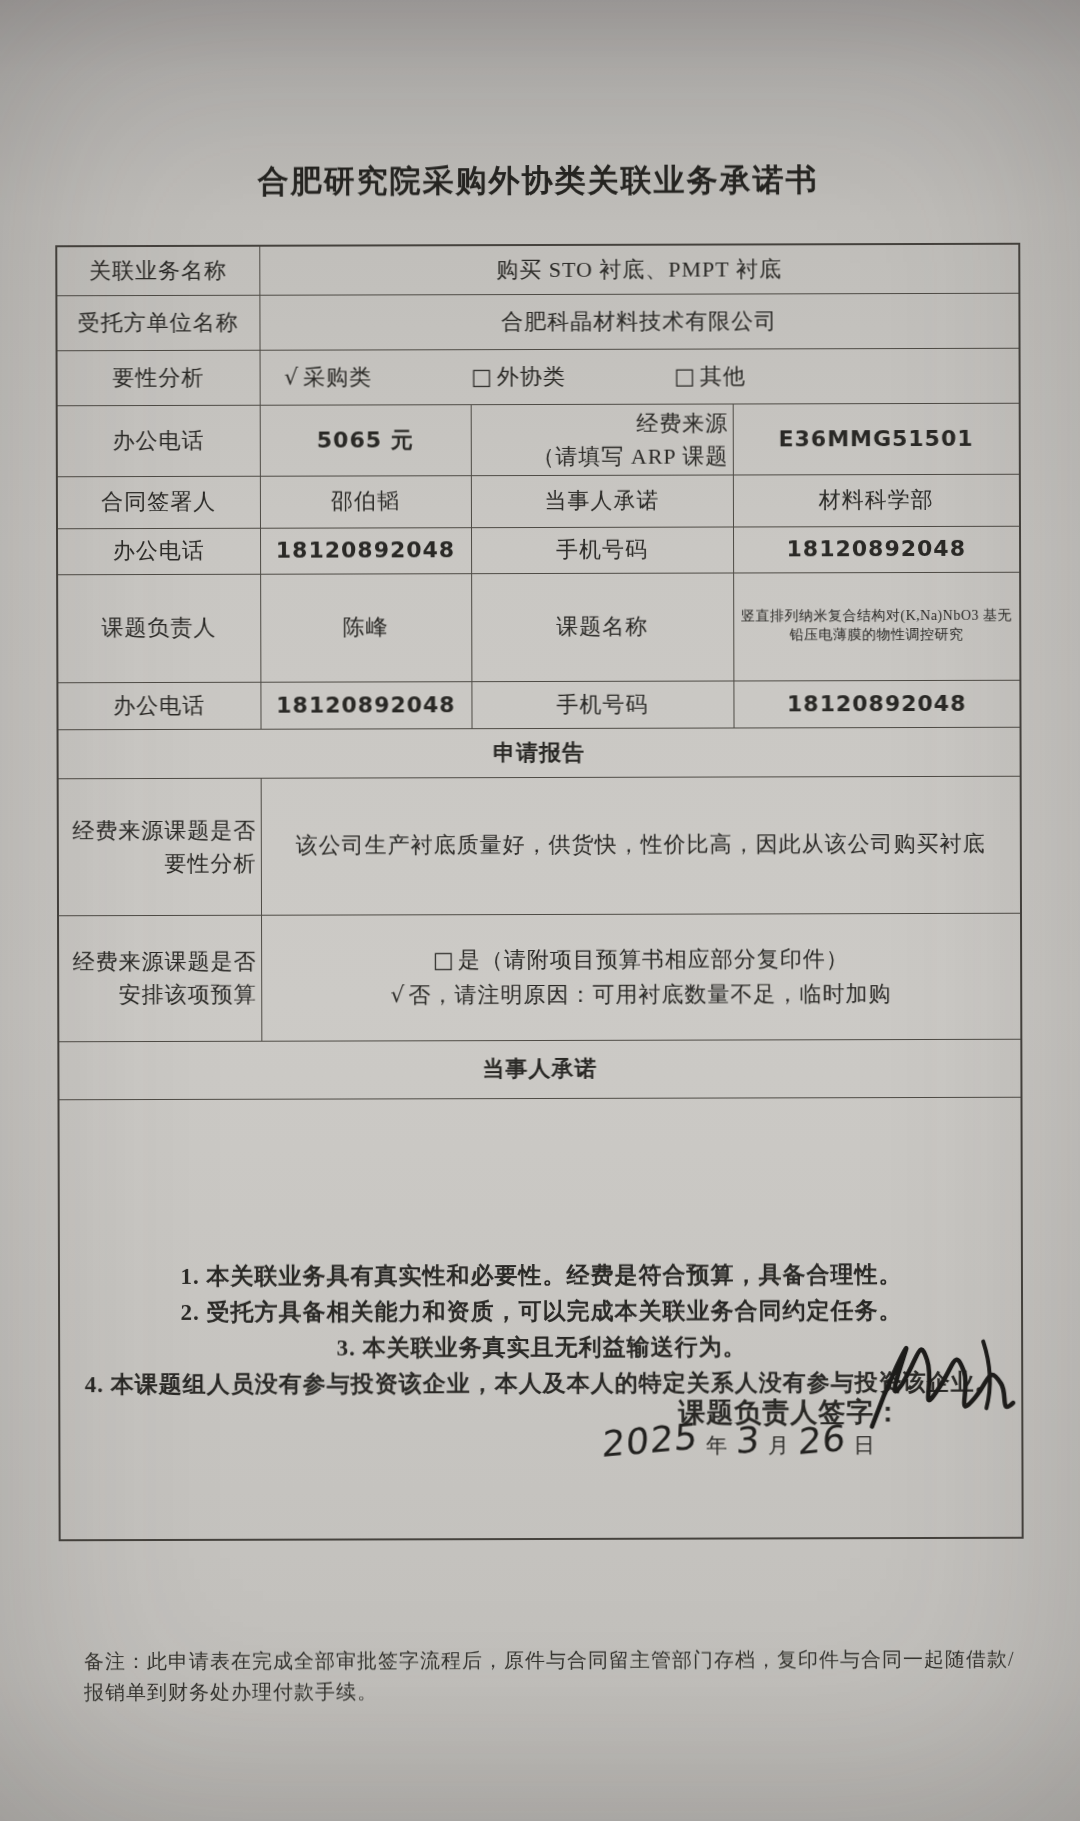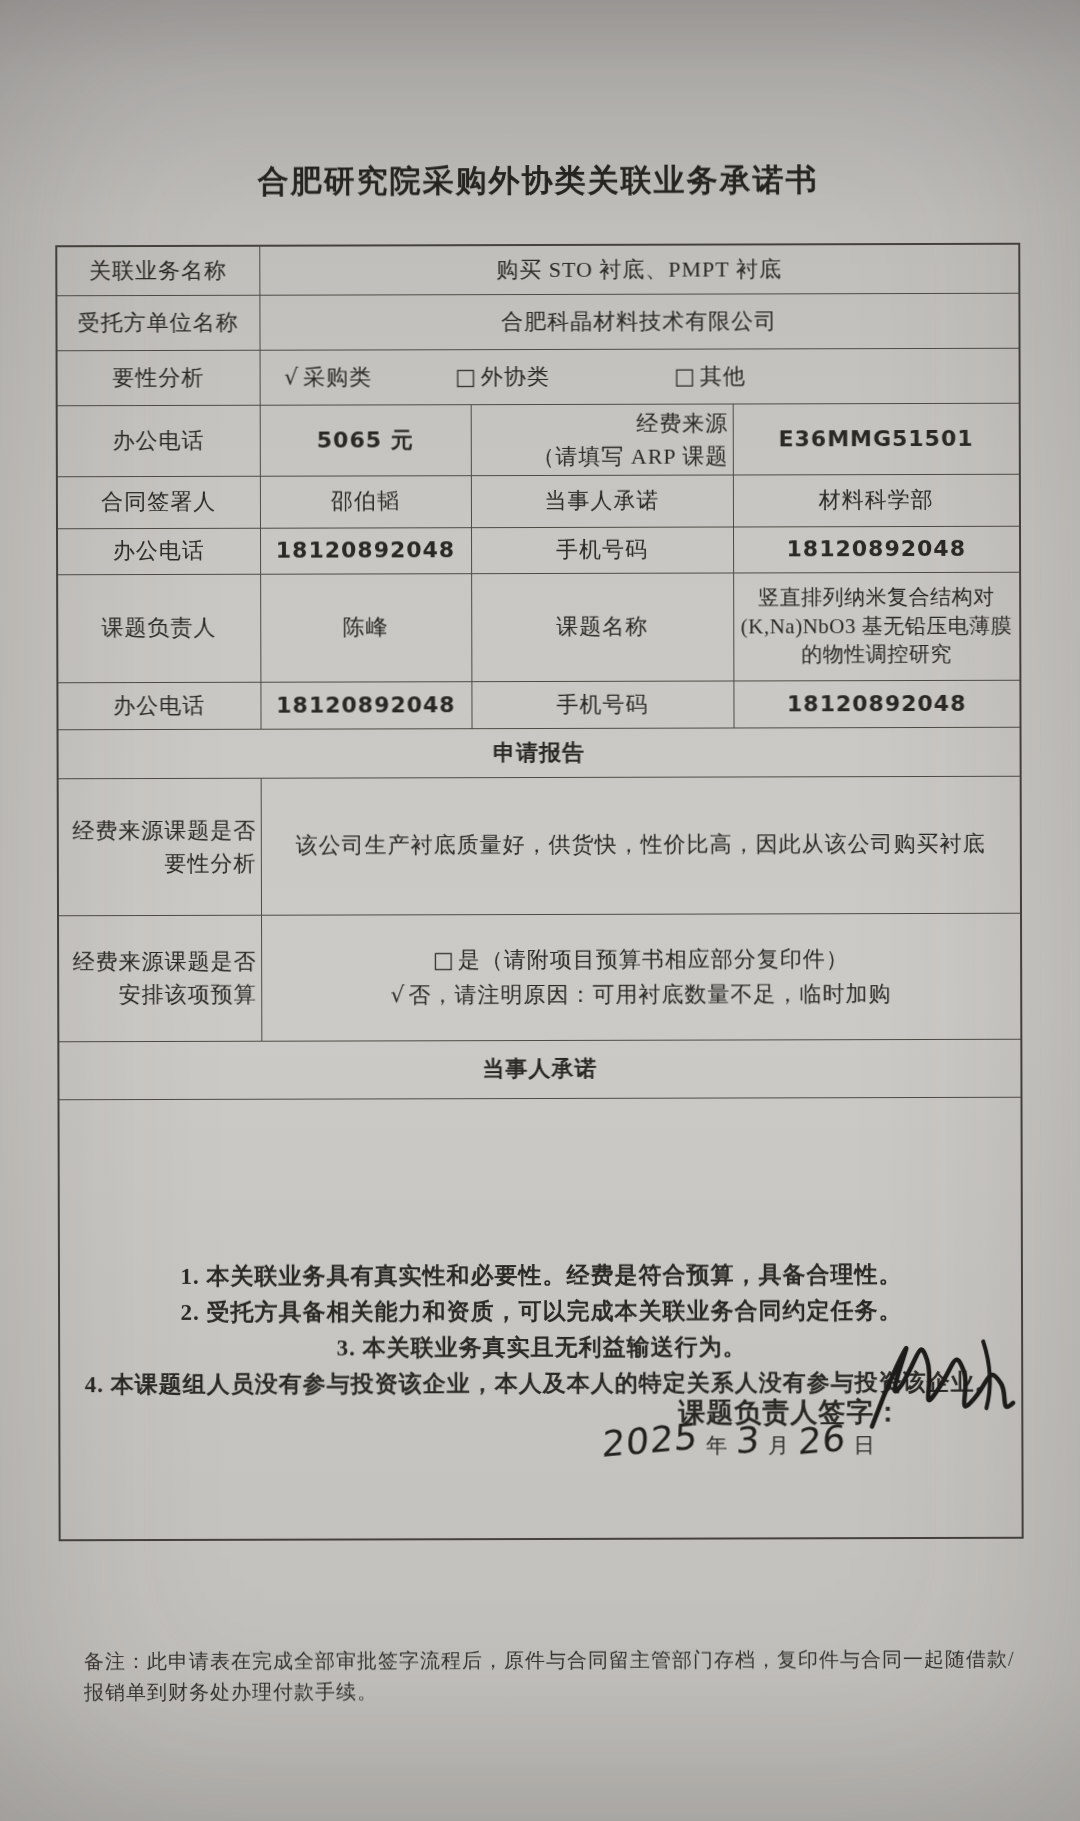--- a/index.html
+++ b/index.html
@@ -45,21 +45,21 @@
   td.section-header{
     font-family:"Liberation Sans","DejaVu Sans",sans-serif;
     font-weight:700;font-size:24px;letter-spacing:2px;
     border-top:2px solid #45423d;border-bottom:2.5px solid #45423d;
   }
   td.bottom-cell{border-bottom:3px solid #403d38;}
   .two-line div{line-height:1.5;text-align:right;}
   .opt-cell{position:relative;text-align:left;}
   .opt{position:absolute;top:50%;transform:translateY(-50%);white-space:nowrap;}
   .opt .mark{font-family:"DejaVu Sans",sans-serif;font-size:22px;margin-right:4px;}
-  .opt1{left:24px}.opt2{left:195px}.opt3{left:414px}
+  .opt1{left:24px}.opt2{left:211px}.opt3{left:414px}
   .choice-lines{text-align:left;padding-left:20px;}
   .choice-lines .line{line-height:1.6;white-space:nowrap;}
   .choice-lines .mark{font-family:"DejaVu Sans",sans-serif;margin-right:3px;}
   .commit-cell{position:relative;vertical-align:top;text-align:left;}
   .commit-lines{padding:24px 18px 0 20px;font-weight:700;}
   .commit-lines div{line-height:36px;letter-spacing:1px;font-size:23px;}
   .sign-label{
     position:absolute;left:618px;top:296px;
     font-size:27px;font-weight:700;letter-spacing:1px;white-space:nowrap;
   }
@@ -137,21 +137,21 @@
         <td>办公电话</td>
         <td class="num">18120892048</td>
         <td>手机号码</td>
         <td class="num">18120892048</td>
       </tr>
 
       <tr class="h108">
         <td>课题负责人</td>
         <td>陈峰</td>
         <td>课题名称</td>
-        <td style="font-size:21px;letter-spacing:0.5px;">竖直排列纳米复合结构对(K,Na)NbO3 基无铅压电薄膜的物性调控研究</td>
+        <td style="font-size:14px;letter-spacing:0.5px;">竖直排列纳米复合结构对(K,Na)NbO3 基无铅压电薄膜的物性调控研究</td>
       </tr>
 
       <tr class="h47">
         <td>办公电话</td>
         <td class="num">18120892048</td>
         <td>手机号码</td>
         <td class="num">18120892048</td>
       </tr>
 
       <tr class="h49">

